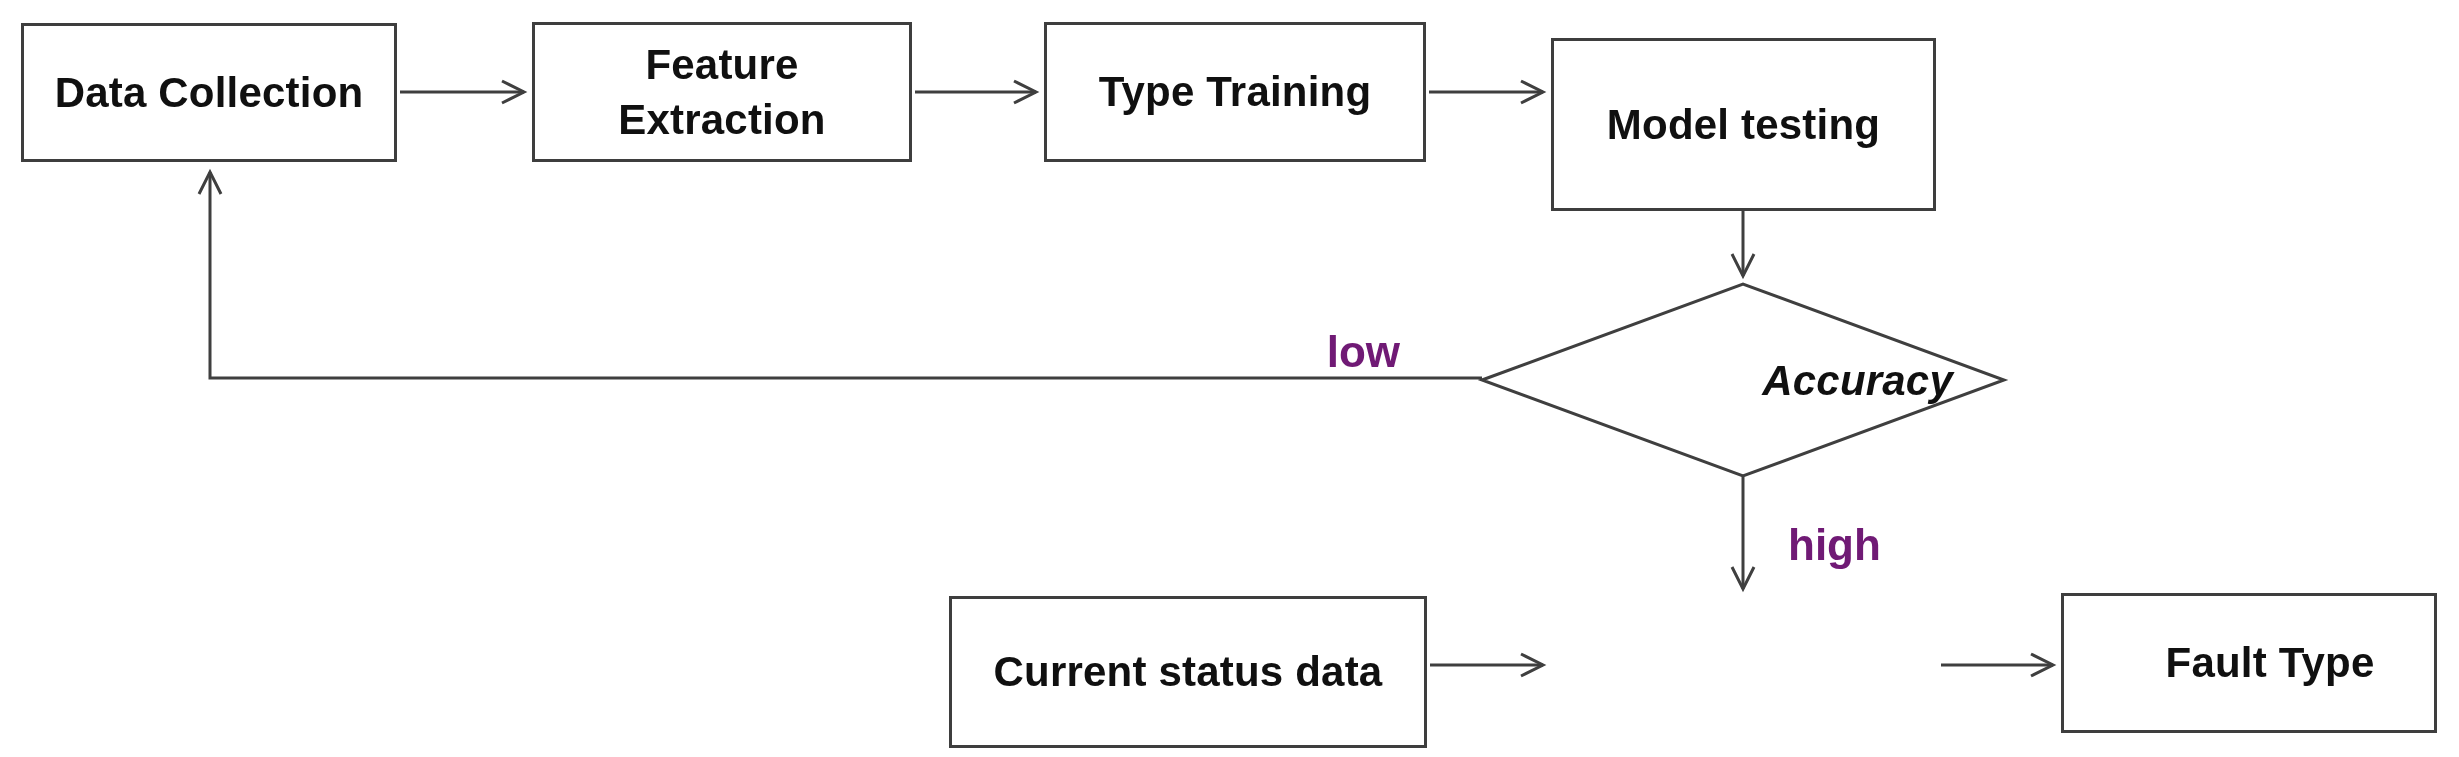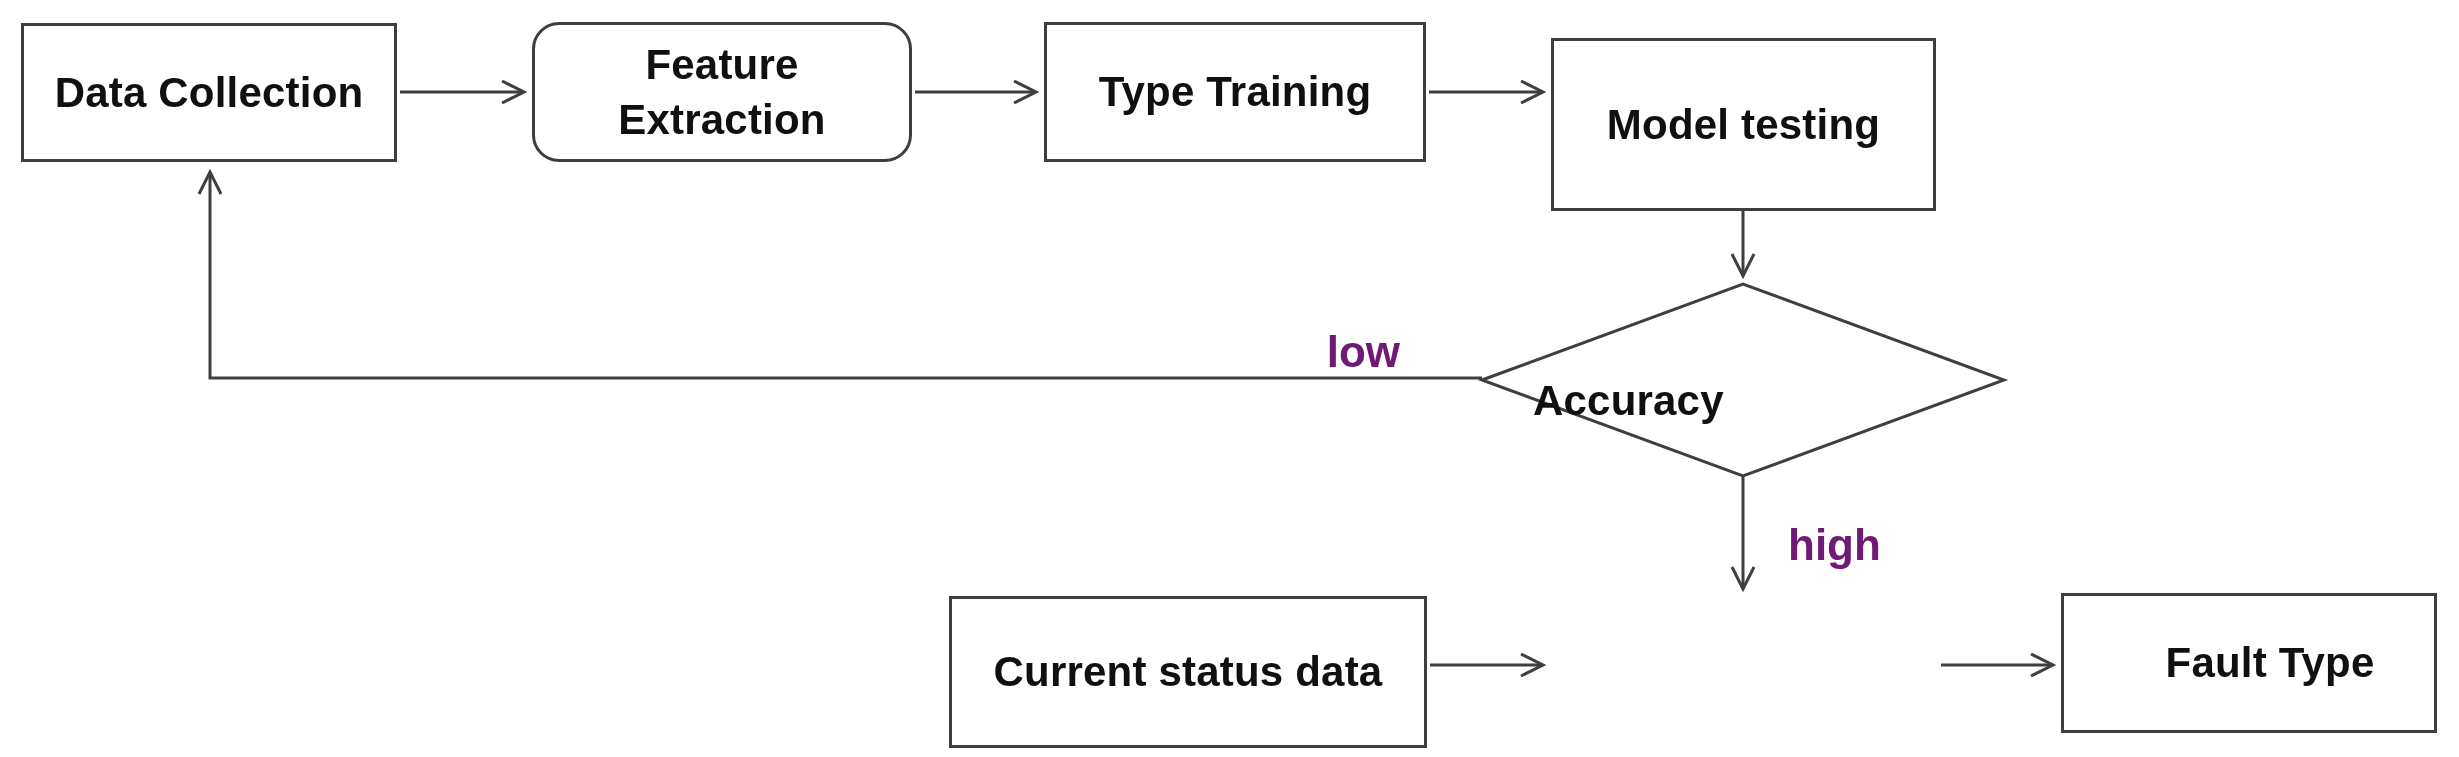--- a/index.html
+++ b/index.html
@@ -47,40 +47,41 @@
     color: #101010;
     text-align: center;
     line-height: 1.32;
     white-space: pre-line;
     letter-spacing: 0.2px;
   }
   .diamond-label-wrap {
     position: absolute;
     display: flex;
     align-items: center;
-    justify-content: flex-start;
+    justify-content: flex-end;
     left: 1533px;
-    top: 371px;
+    top: 351px;
     width: 420px;
     height: 60px;
+    font-style: italic;
   }
   .edge-label {
     position: absolute;
     font-size: 44px;
     font-weight: 700;
     color: #701a75;
     line-height: 1;
     white-space: nowrap;
   }
   .edge-label.low  { left: 1316px; top: 330px; width: 84px; text-align: right; }
   .edge-label.high { left: 1788px; top: 510px; margin-top: 13px; }
 
   
   .n-data-collection   { left: 21px;   top: 23px;  width: 376px; height: 139px; }
-  .n-feature-extraction{ left: 532px;  top: 22px;  width: 380px; height: 140px; border-radius: 27px; }
+  .n-feature-extraction{ left: 532px;  top: 22px;  width: 380px; height: 140px; }
   .n-model-training    { left: 1044px; top: 22px;  width: 382px; height: 140px; }
   .n-model-testing     { left: 1551px; top: 38px;  width: 385px; height: 173px; }
   .n-current-status    { left: 949px;  top: 596px; width: 478px; height: 152px; }
   .n-online-diagnosis  { left: 1551px; top: 597px; width: 387px; height: 144px; }
   .n-fault-type        { left: 2061px; top: 593px; width: 376px; height: 140px; padding-left: 42px; }
 </style>
 </head>
 <body>
 
 <div class="canvas">

